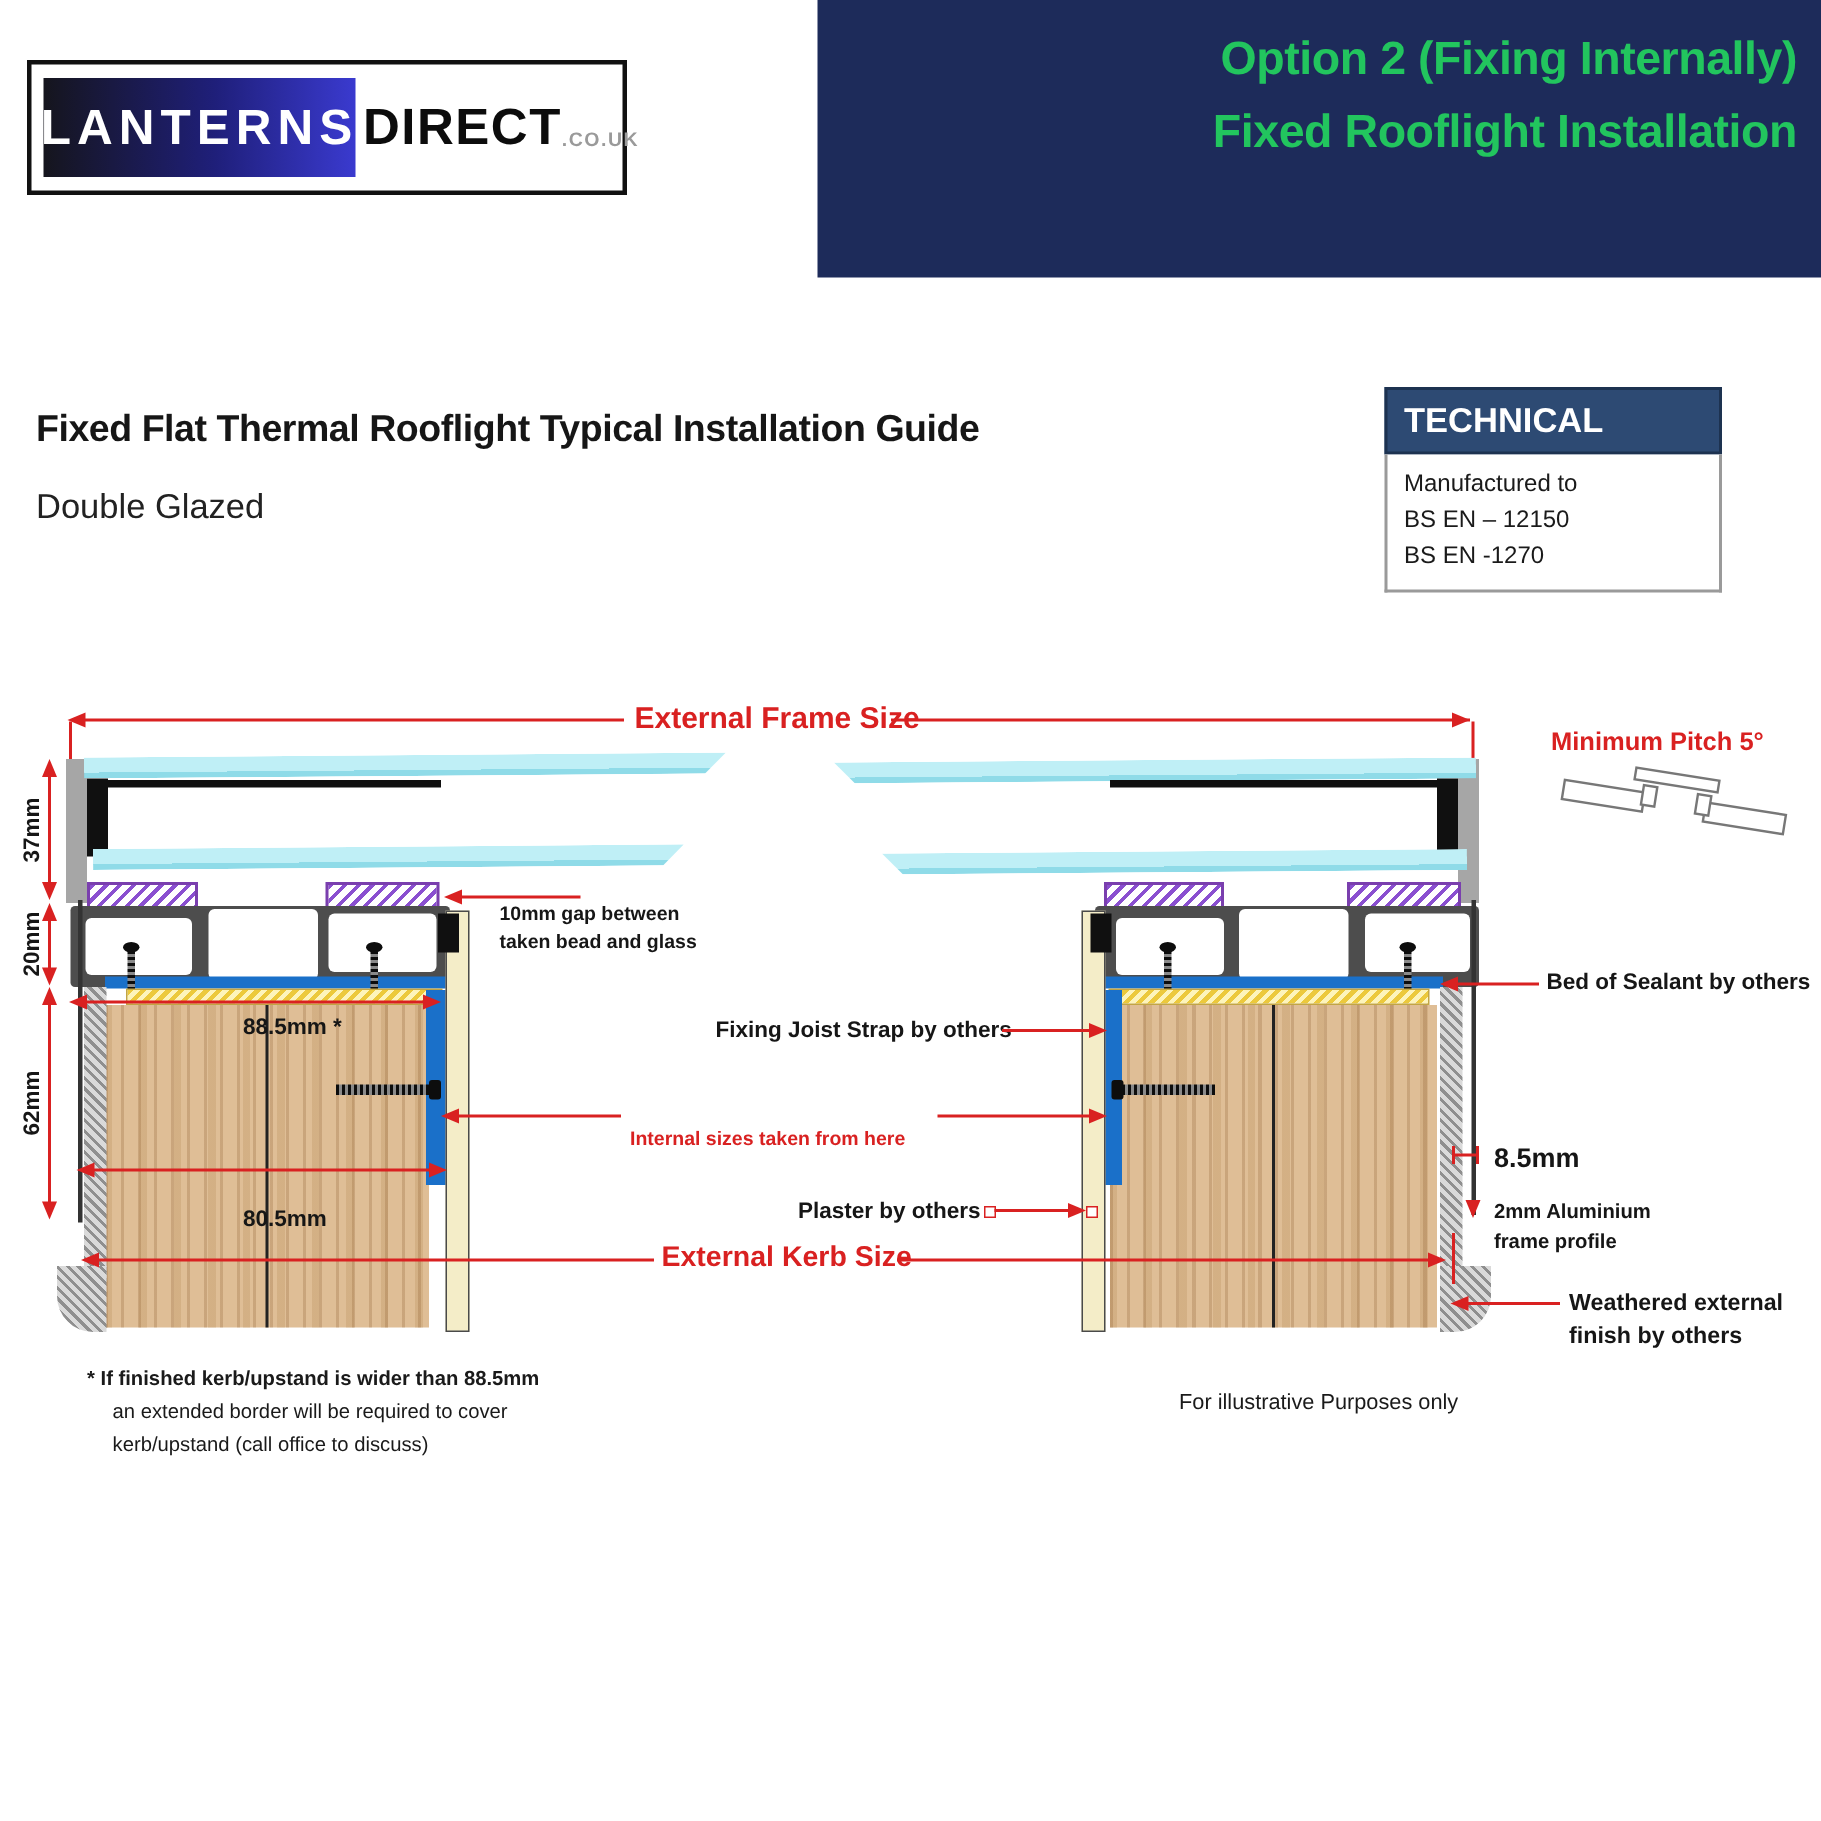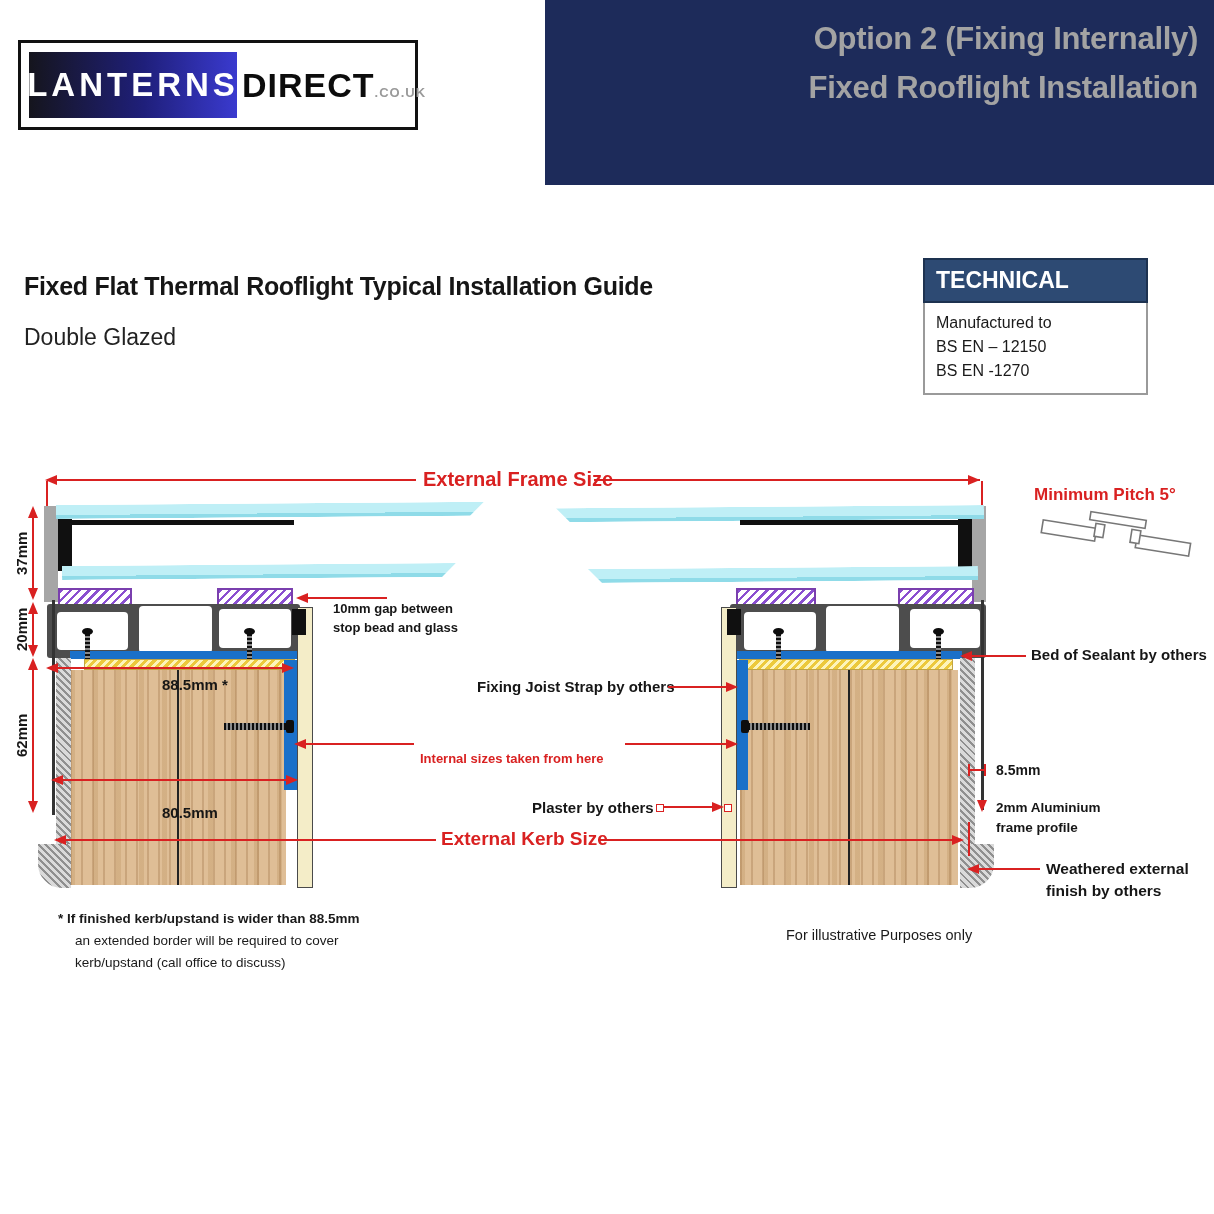--- a/index.html
+++ b/index.html
@@ -1,21 +1,21 @@
 <!DOCTYPE html>
 <html><head>
 <meta charset="utf-8">
 <style>
   html,body{margin:0;padding:0;background:#fff;}
   .canvas{position:relative;width:1214px;height:1214px;background:#ffffff;overflow:hidden;
           font-family:"Liberation Sans",sans-serif;color:#111;}
   .abs{position:absolute;}
   
   .banner{position:absolute;left:545px;top:0;width:669px;height:185px;background:#1d2b5a;
-          color:#a3a3a3;text-align:right;padding:14px 16px 0 0;box-sizing:border-box;}
+          color:#22c55e;text-align:right;padding:14px 16px 0 0;box-sizing:border-box;}
   .banner div{font-size:31px;font-weight:bold;line-height:49px;letter-spacing:-0.3px;}
   .logo{position:absolute;left:18px;top:40px;width:400px;height:90px;background:#fff;
         border:3px solid #111;box-sizing:border-box;display:flex;align-items:center;}
   .logo-grad{margin-left:8px;width:208px;height:66px;
         background:linear-gradient(90deg,#15151d 0%,#1f1f7a 55%,#3a3acf 100%);
         display:flex;align-items:center;justify-content:center;}
   .logo-grad span{color:#fff;font-size:33px;letter-spacing:4px;font-weight:700;}
   .logo-direct{color:#0c0c0c;font-size:34px;font-weight:900;letter-spacing:1px;margin-left:5px;}
   .logo-tld{color:#9a9a9a;font-size:13px;font-weight:bold;text-transform:uppercase;
         letter-spacing:1px;align-self:center;margin-top:14px;}
@@ -179,21 +179,21 @@
   <div class="blackbar" style="left:727px;top:609px;width:14px;height:26px;"></div>
   <div class="blk-v" style="left:981px;top:600px;height:210px;"></div>
   <div class="hatchgray" style="left:960px;top:658px;width:15px;height:196px;"></div>
   <div class="hatchgray" style="left:960px;top:844px;width:34px;height:44px;border-bottom-right-radius:24px;"></div>
   <div class="screw-shaft-h" style="left:748px;top:723px;width:62px;"></div>
   <div class="screw-head-h" style="left:741px;top:720px;"></div>
 
   <div class="ah ah-l" style="left:296px;top:593px;"></div>
   <div class="red-h" style="left:307px;top:597px;width:80px;"></div>
   <div class="lbl" style="left:333px;top:601px;font-size:13px;">10mm gap between</div>
-  <div class="lbl" style="left:333px;top:620px;font-size:13px;">stop bead and glass</div>
+  <div class="lbl" style="left:333px;top:620px;font-size:13px;">taken bead and glass</div>
 
   <div class="lbl" style="left:477px;top:678px;font-size:15px;">Fixing Joist Strap by others</div>
   <div class="red-h" style="left:668px;top:686px;width:62px;"></div>
   <div class="ah ah-r" style="left:726px;top:682px;"></div>
 
   <div class="red-lbl" style="left:420px;top:751px;font-size:13px;">Internal sizes taken from here</div>
   <div class="red-h" style="left:305px;top:743px;width:109px;"></div>
   <div class="ah ah-l" style="left:294px;top:739px;"></div>
   <div class="red-h" style="left:625px;top:743px;width:105px;"></div>
   <div class="ah ah-r" style="left:726px;top:739px;"></div>
@@ -224,21 +224,21 @@
     </svg>
   </div>
 
   <div class="ah ah-l" style="left:960px;top:651px;"></div>
   <div class="red-h" style="left:971px;top:655px;width:55px;"></div>
   <div class="lbl" style="left:1031px;top:646px;font-size:15px;">Bed of Sealant by others</div>
 
   <div class="red-h" style="left:968px;top:769px;width:18px;"></div>
   <div class="red-v" style="left:968px;top:764px;height:12px;"></div>
   <div class="red-v" style="left:984px;top:764px;height:12px;"></div>
-  <div class="lbl" style="left:996px;top:762px;font-size:14px;">8.5mm</div>
+  <div class="lbl" style="left:996px;top:762px;font-size:18px;">8.5mm</div>
 
   <div class="ah ah-d" style="left:977px;top:800px;border-top-color:#d92121;"></div>
   <div class="lbl" style="left:996px;top:800px;font-size:13.5px;">2mm Aluminium</div>
   <div class="lbl" style="left:996px;top:820px;font-size:13.5px;">frame profile</div>
 
   <div class="ah ah-l" style="left:967px;top:864px;"></div>
   <div class="red-h" style="left:978px;top:868px;width:62px;"></div>
   <div class="lbl" style="left:1046px;top:860px;font-size:15.5px;">Weathered external</div>
   <div class="lbl" style="left:1046px;top:882px;font-size:15.5px;">finish by others</div>
 

